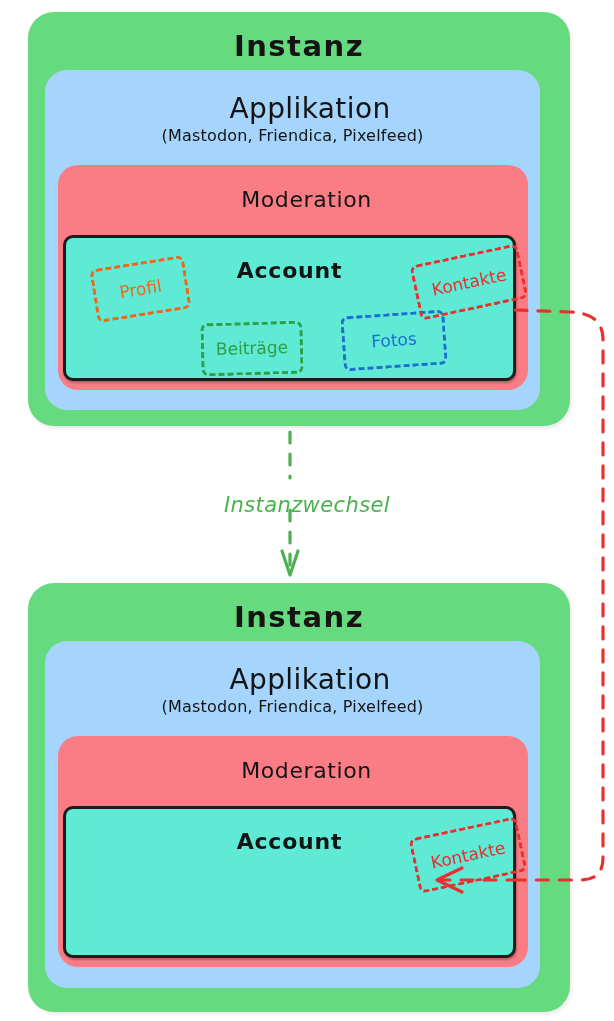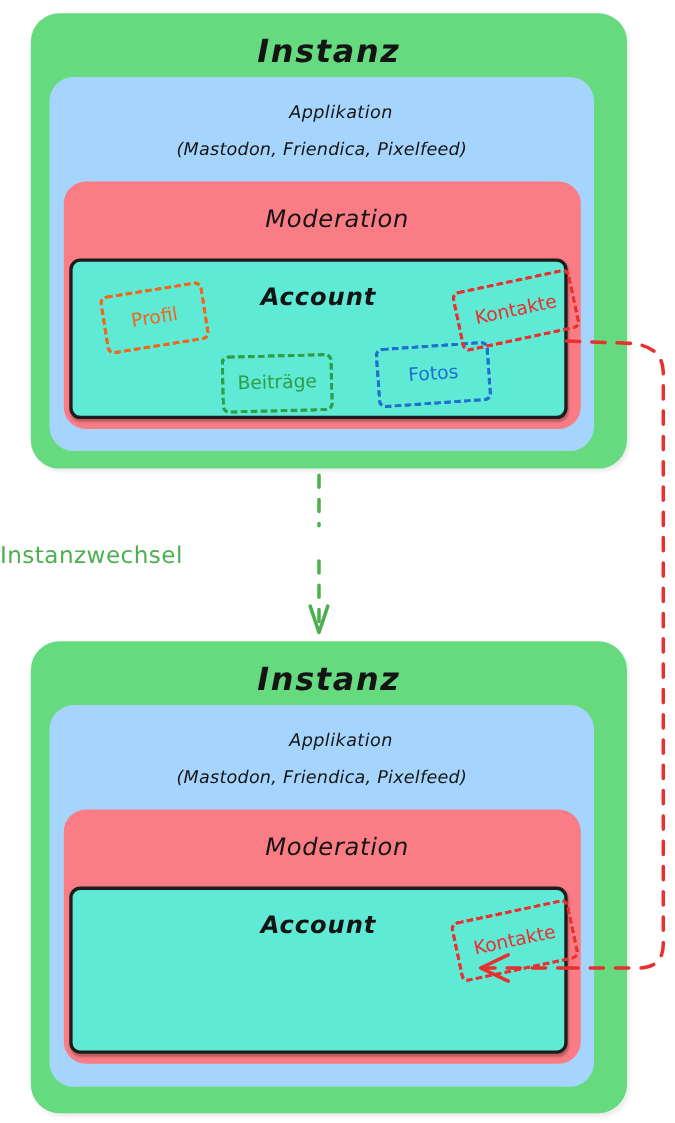--- a/index.html
+++ b/index.html
@@ -46,29 +46,28 @@
 
   
   .layer-title {
     position: absolute;
     left: 0;
     right: 0;
     text-align: center;
     color: #141414;
     font-family: "DejaVu Sans", sans-serif;
     white-space: nowrap;
-    font-style: italic;
   }
   .title-instanz {
     font-size: 29px;
     font-weight: bold;
     letter-spacing: 1.5px;
   }
   .title-app {
-    font-size: 16px;
+    font-size: 28px;
     letter-spacing: 0.4px;
     padding-left: 35px;
   }
   .title-app-sub {
     font-size: 16px;
     letter-spacing: 0.2px;
   }
   .title-moderation {
     font-size: 22px;
     letter-spacing: 0.6px;
@@ -106,24 +105,25 @@
     top: 0;
     width: 614px;
     height: 1021px;
     pointer-events: none;
   }
 
   .switch-label {
     position: absolute;
     left: 0;
     right: 0;
-    text-align: left;
+    text-align: center;
     font-size: 21px;
     letter-spacing: 0.4px;
     white-space: nowrap;
+    font-style: italic;
   }
 </style>
 </head>
 <body>
 
 <div class="canvas">
 
   <div class="layer layer-green" style="left:28px; top:12px; width:542px; height:414px; background:#65DA7E;">
 
     <div class="layer-title title-instanz" style="top:17px;">Instanz</div>

